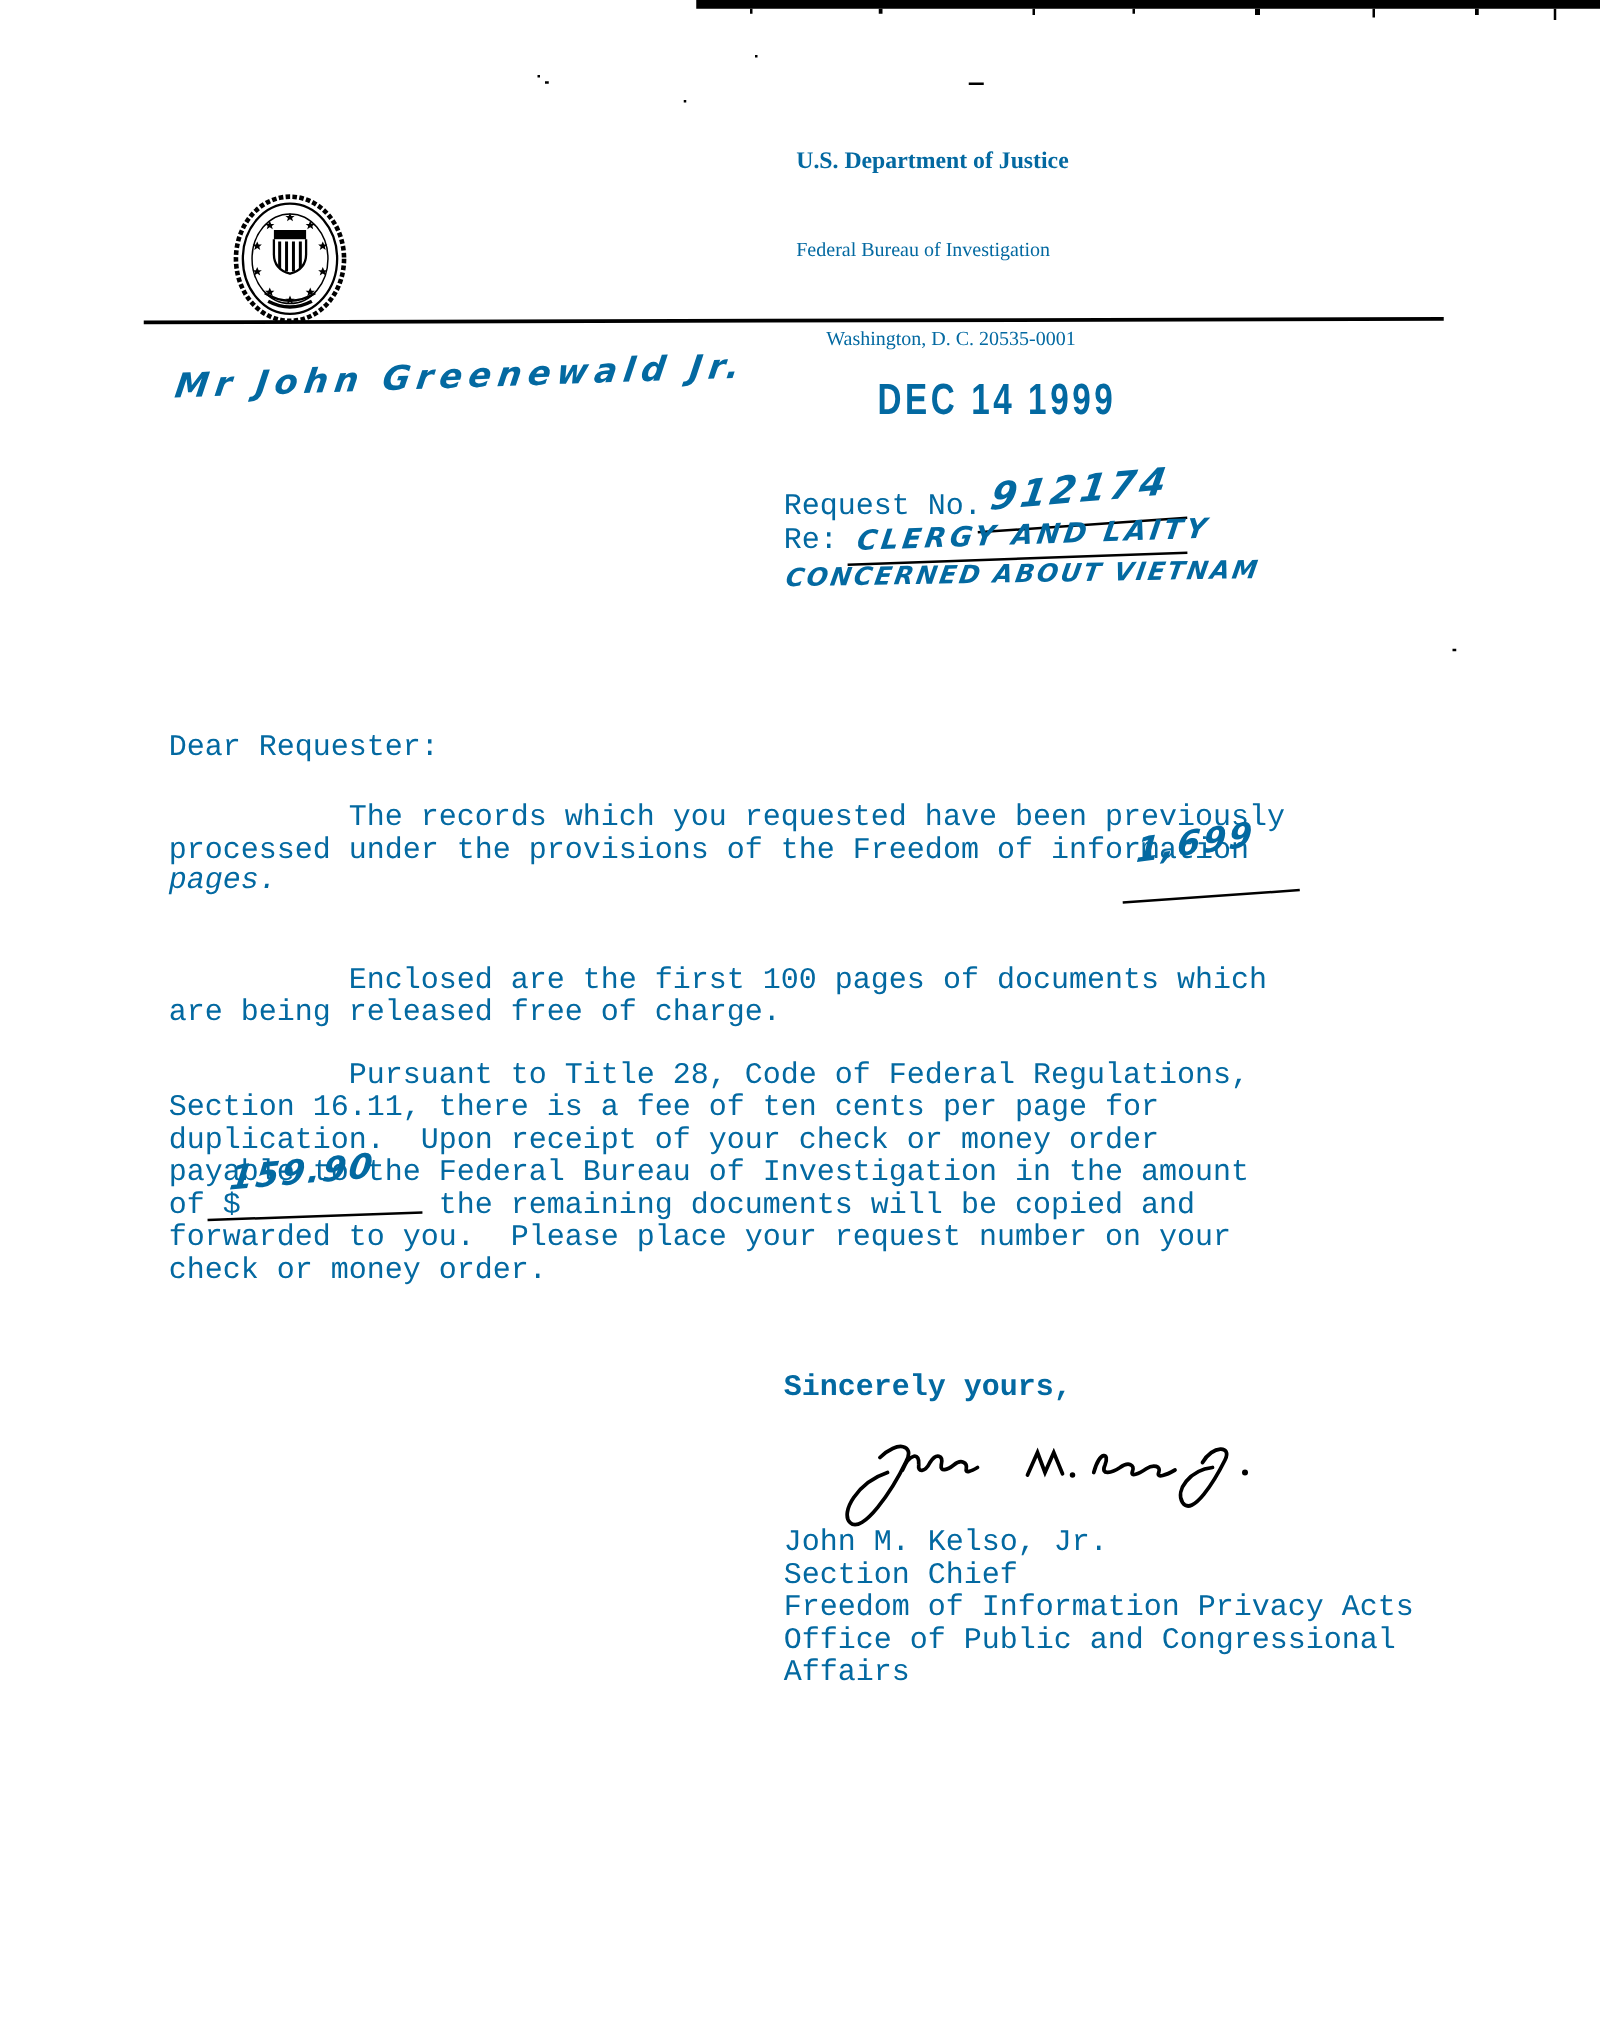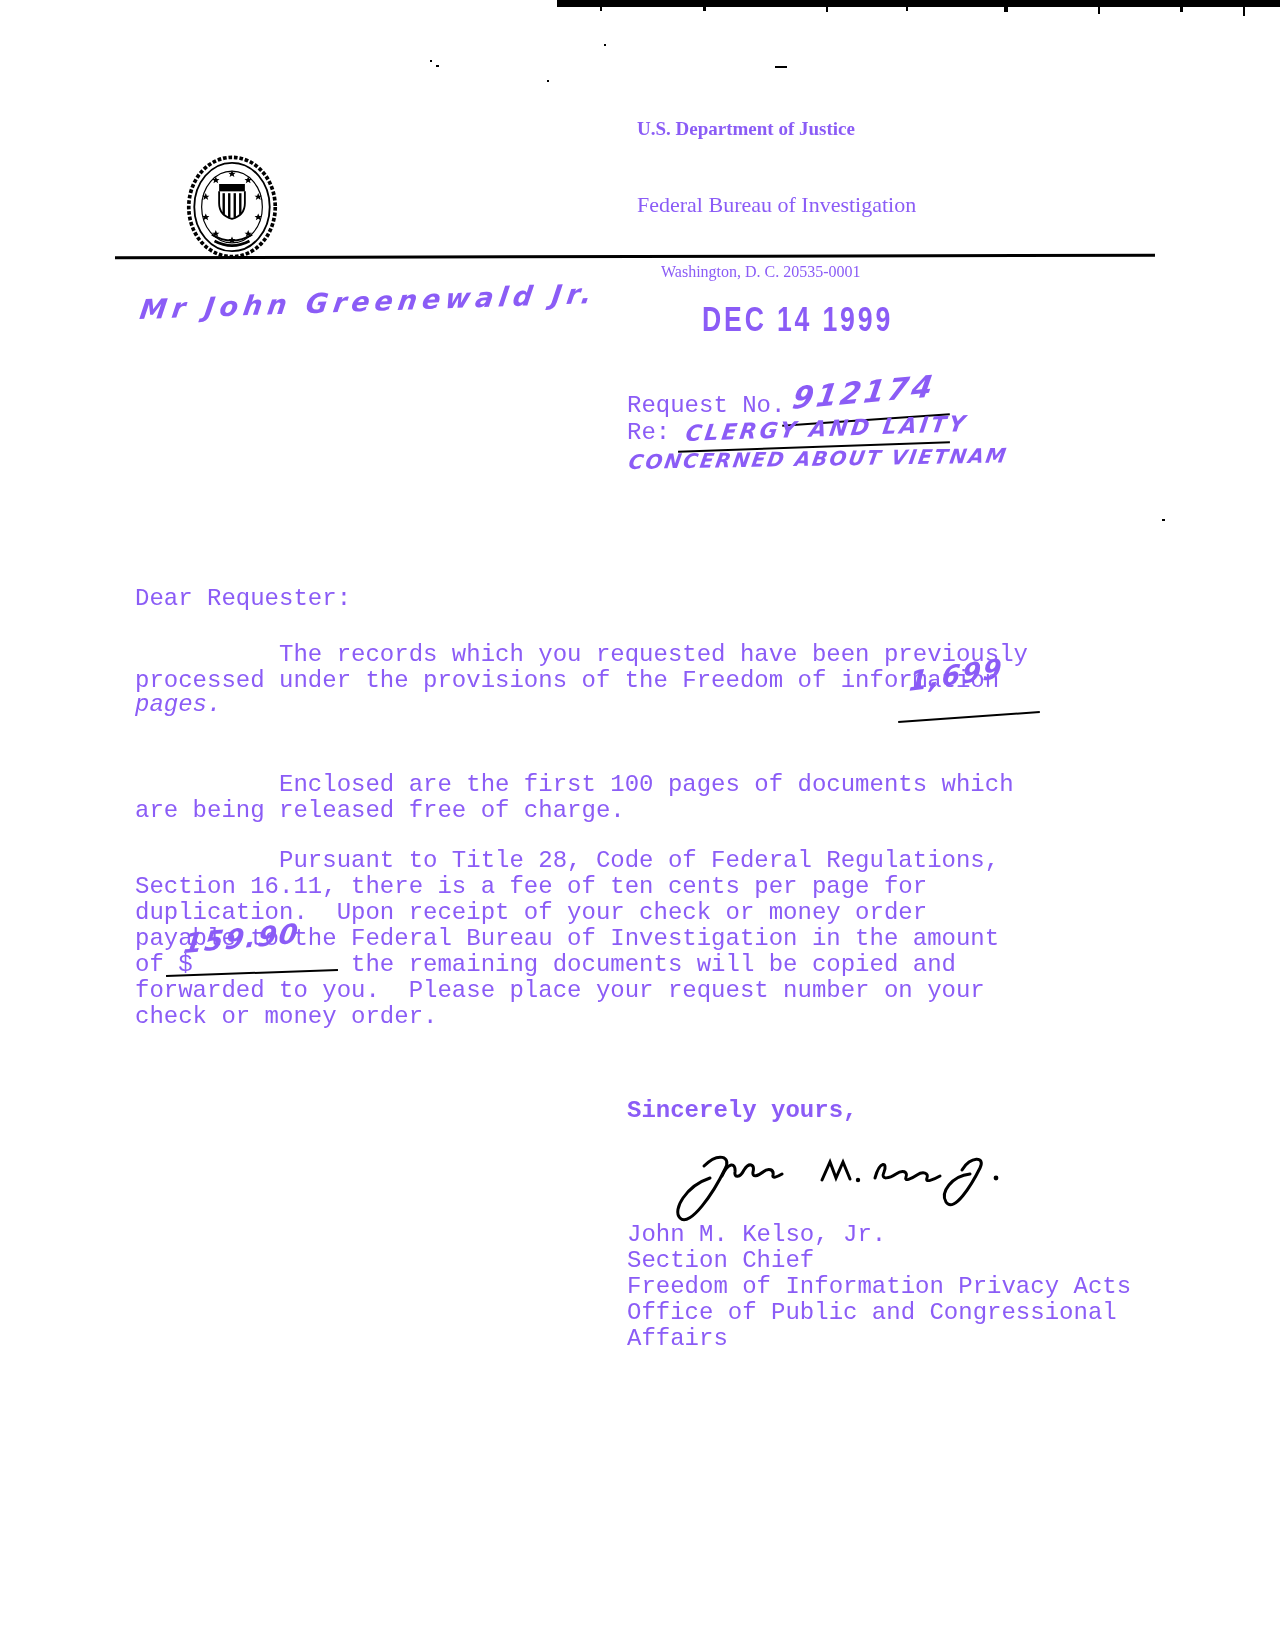--- a/index.html
+++ b/index.html
@@ -1,28 +1,28 @@
 <!DOCTYPE html>
 <html><head>
 <meta charset="utf-8">
 <style>
   html,body { margin:0; padding:0; background:#ffffff; }
   #page {
     position:relative; width:1280px; height:1376px;
     background:#ffffff; overflow:hidden;
     font-family:"Liberation Mono","DejaVu Sans Mono",monospace;
-    color:#8b5cf6;
+    color:#0369a1;
   }
   .abs { position:absolute; white-space:pre; }
   
   .t  { font:24px/26px "Liberation Mono","DejaVu Sans Mono",monospace; letter-spacing:0; }
   
   .serif  { font-family:"Liberation Serif","DejaVu Serif",serif; }
   .dept   { font-size:19px; font-weight:bold; }
-  .bureau { font-size:22px; }
+  .bureau { font-size:16px; }
   .city   { font-size:16px; }
   
   .hw { font-family:"DejaVu Sans",sans-serif; font-style:italic; font-weight:bold; }
   .hw-addressee { font-size:27px; letter-spacing:5px; transform:rotate(-2deg) skewX(-10deg); transform-origin:left bottom; }
   .hw-reqno     { font-size:30px; letter-spacing:3px; transform:rotate(-5deg) skewX(-14deg); transform-origin:left bottom; }
   .hw-re1       { font-size:22px; letter-spacing:3px; transform:rotate(-2deg) skewX(-10deg); transform-origin:left bottom; }
   .hw-re2       { font-size:20px; letter-spacing:2px; transform:rotate(-1deg) skewX(-10deg); transform-origin:left bottom; }
   .hw-pages     { font-size:27px; letter-spacing:2px; transform:rotate(-8deg) skewX(-12deg); transform-origin:left bottom; }
   .hw-fee       { font-size:27px; letter-spacing:2px; transform:rotate(-5deg) skewX(-12deg); transform-origin:left bottom; }
   .hw-encl      { display:inline-block; font-family:"DejaVu Sans",sans-serif; font-style:italic; font-weight:bold; font-size:26px; transform:rotate(-10deg); }

